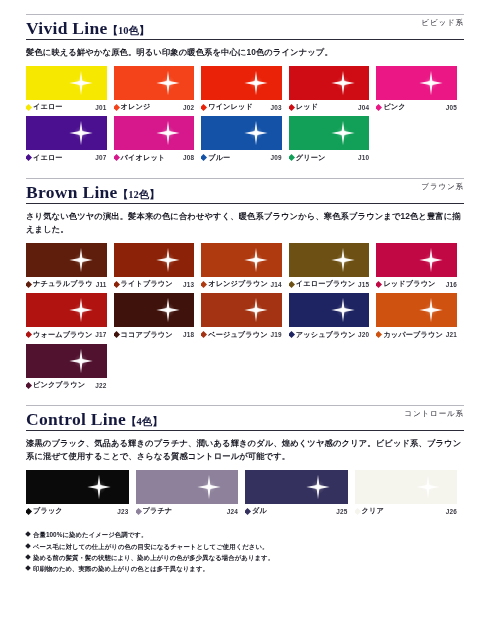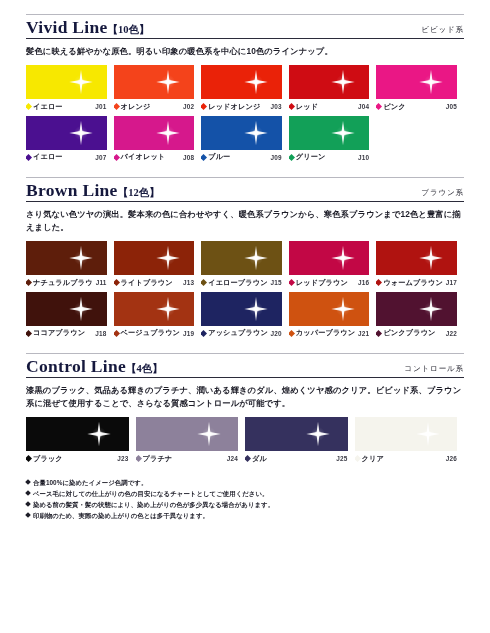--- a/index.html
+++ b/index.html
@@ -49,21 +49,21 @@
   }
   .sec-title .count {
     font-size: 10.5px;
     font-weight: bold;
     letter-spacing: 0;
   }
   .sec-kicker {
     font-size: 7.6px;
     color: #2a2a35;
     letter-spacing: 0.8px;
-    padding-bottom: 2px;
+    padding-bottom: 10px;
     white-space: nowrap;
   }
   .sec-desc {
     font-size: 8.3px;
     font-weight: bold;
     color: #1d1d28;
     line-height: 1.55;
     margin-top: 6px;
     letter-spacing: 0.1px;
   }
@@ -229,21 +229,21 @@
                 </radialGradient>
               </defs>
               <circle cx="20" cy="20" r="11" fill="url(#g3)"></circle>
               <path d="M20 1 L22 17 L38 20 L22 23 L20 39 L18 23 L2 20 L18 17 Z" fill="#ffffff" opacity="0.92"></path>
               <path d="M20 6 L21.2 18.8 L33 20 L21.2 21.2 L20 34 L18.8 21.2 L7 20 L18.8 18.8 Z" fill="#ffffff"></path>
             </svg>
           </div>
           <div class="swatch-label">
             <span class="swatch-name">
               <span class="dot" style="background:#ea2208"></span>
-              <span>レッドオレンジ</span>
+              <span>ワインレッド</span>
             </span>
             <span class="code">J03</span>
           </div>
         </div>
         <div class="swatch-cell">
           <div class="swatch-chip" style="background:#cf0c13">
             <svg class="sparkle" viewBox="0 0 40 40">
               <defs>
                 <radialGradient id="g4" cx="50%" cy="50%" r="50%">
                   <stop offset="0%" stop-color="#ffffff" stop-opacity="0.95"></stop>
@@ -435,20 +435,43 @@
           </div>
           <div class="swatch-label">
             <span class="swatch-name">
               <span class="dot" style="background:#8c2308"></span>
               <span>ライトブラウン</span>
             </span>
             <span class="code">J13</span>
           </div>
         </div>
         <div class="swatch-cell">
+          <div class="swatch-chip" style="background:#b03a10">
+            <svg class="sparkle" viewBox="0 0 40 40">
+              <defs>
+                <radialGradient id="g14" cx="50%" cy="50%" r="50%">
+                  <stop offset="0%" stop-color="#ffffff" stop-opacity="0.95"></stop>
+                  <stop offset="55%" stop-color="#ffffff" stop-opacity="0.10"></stop>
+                  <stop offset="100%" stop-color="#ffffff" stop-opacity="0"></stop>
+                </radialGradient>
+              </defs>
+              <circle cx="20" cy="20" r="11" fill="url(#g14)"></circle>
+              <path d="M20 1 L22 17 L38 20 L22 23 L20 39 L18 23 L2 20 L18 17 Z" fill="#ffffff" opacity="0.92"></path>
+              <path d="M20 6 L21.2 18.8 L33 20 L21.2 21.2 L20 34 L18.8 21.2 L7 20 L18.8 18.8 Z" fill="#ffffff"></path>
+            </svg>
+          </div>
+          <div class="swatch-label">
+            <span class="swatch-name">
+              <span class="dot" style="background:#b03a10"></span>
+              <span>オレンジブラウン</span>
+            </span>
+            <span class="code">J14</span>
+          </div>
+        </div>
+        <div class="swatch-cell">
           <div class="swatch-chip" style="background:#6d5114">
             <svg class="sparkle" viewBox="0 0 40 40">
               <defs>
                 <radialGradient id="g15" cx="50%" cy="50%" r="50%">
                   <stop offset="0%" stop-color="#ffffff" stop-opacity="0.95"></stop>
                   <stop offset="55%" stop-color="#ffffff" stop-opacity="0.10"></stop>
                   <stop offset="100%" stop-color="#ffffff" stop-opacity="0"></stop>
                 </radialGradient>
               </defs>
               <circle cx="20" cy="20" r="11" fill="url(#g15)"></circle>

